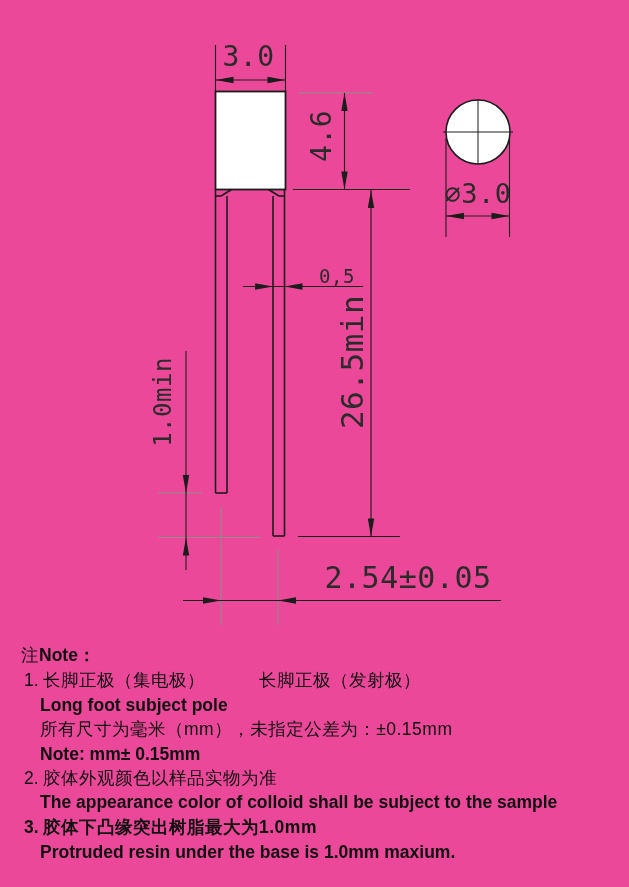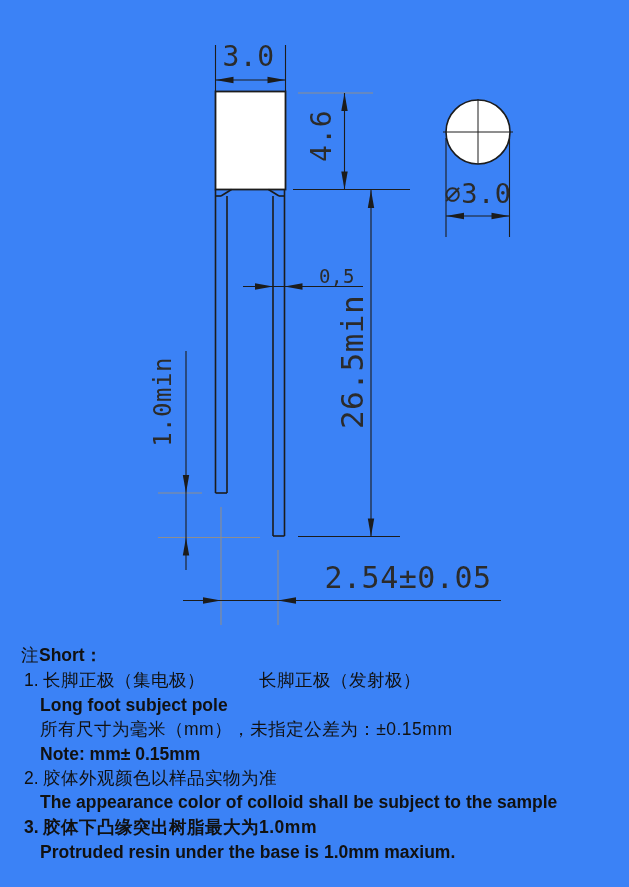--- a/index.html
+++ b/index.html
@@ -1,16 +1,16 @@
 <!DOCTYPE html>
 <html><head>
 <meta charset="utf-8">
 <style>
   html,body{margin:0;padding:0;background:#ffffff;}
-  #page{position:relative;width:629px;height:887px;background:#3b82f6;overflow:hidden;
+  #page{position:relative;width:629px;height:887px;background:#ec4899;overflow:hidden;
         font-family:"Liberation Sans", sans-serif;}
   #drawing{position:absolute;left:0;top:0;}
   .dim{font-family:"DejaVu Sans Mono","DejaVu Sans",monospace;fill:#2b2b2b;letter-spacing:0.5px;}
   .notes{position:absolute;left:0;top:0;width:629px;height:887px;color:#111;}
   .notes span{position:absolute;white-space:nowrap;font-size:17.5px;line-height:1.2;}
   .cn{font-size:17px;letter-spacing:0.5px;}
   .b{font-weight:bold;}
 </style>
 </head>
 <body>
@@ -106,21 +106,21 @@
     <text class="dim" x="162" y="411" font-size="24" text-anchor="middle" transform="rotate(-90 162 402)">1.0min</text>
 
     <text class="dim" x="408" y="588" font-size="30" text-anchor="middle">2.54±0.05</text>
 
     <text class="dim" x="478" y="203" font-size="27" text-anchor="middle">⌀3.0</text>
   </svg>
 
   <div class="notes">
 
     <span class="cn" style="left:21px;top:645px;">注</span>
-    <span class="b" style="left:39px;top:645px;">Short：</span>
+    <span class="b" style="left:39px;top:645px;">Note：</span>
 
     <span style="left:24px;top:670px;">1.</span>
     <span class="cn" style="left:43px;top:670px;font-family:Liberation Serif, serif;">长脚正极（集电极）</span>
     <span class="cn" style="left:259px;top:670px;">长脚正极（发射极）</span>
 
     <span class="b" style="left:40px;top:695px;">Long foot subject pole</span>
 
     <span class="cn" style="left:40px;top:719px;">所有尺寸为毫米（mm），未指定公差为：±0.15mm</span>
 
     <span class="b" style="left:40px;top:744px;">Note: mm± 0.15mm</span>

